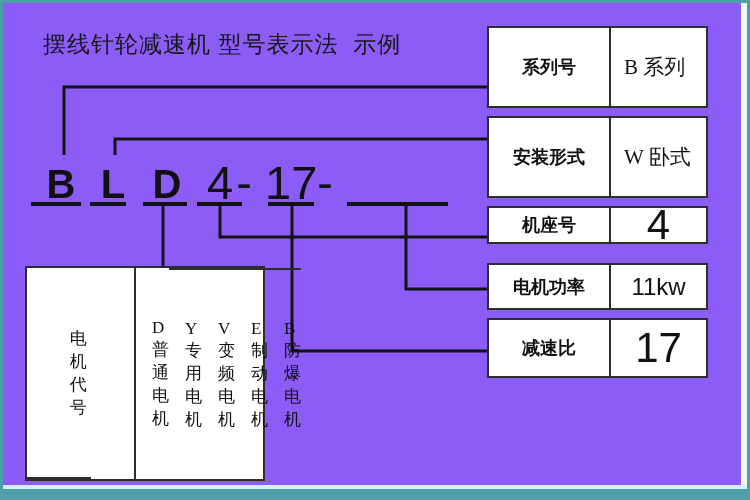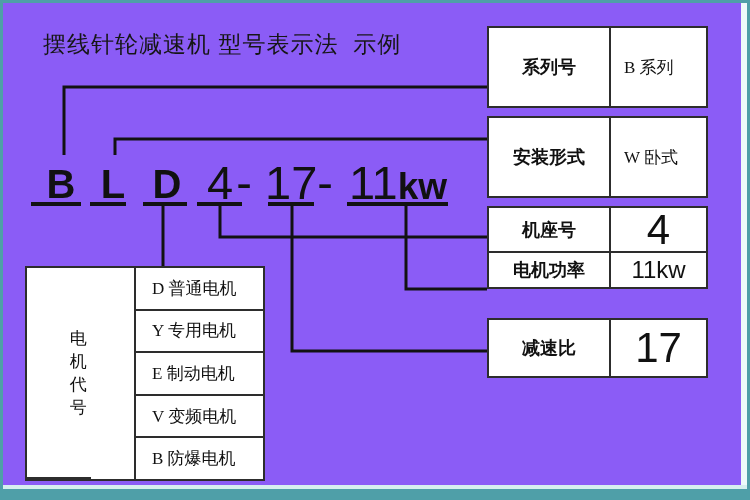--- a/index.html
+++ b/index.html
@@ -37,40 +37,40 @@
     border:2px solid #2d2d2d;background:#fff;
   }
   .ibox-label{
     width:122px;flex:0 0 122px;border-right:2px solid #2d2d2d;
     display:flex;align-items:center;justify-content:center;
     font-weight:bold;font-size:18px;
   }
   .ibox-vals{flex:1;display:flex;flex-direction:column;}
   .ibox-val{
     flex:1;display:flex;align-items:center;padding-left:13px;
-    font-size:17px;font-family:"Liberation Serif","DejaVu Serif",serif;
+    font-size:21px;font-family:"Liberation Serif","DejaVu Serif",serif;
   }
   .ibox-val + .ibox-val{border-top:2px solid #2d2d2d;}
   .ibox-big{
     flex:1;display:flex;align-items:center;justify-content:center;
     font-size:42px;font-weight:400;
   }
   .ibox-big.medium{font-size:24px;}
 
   
   .mtable{
     position:absolute;left:22px;top:263px;width:240px;height:215px;
     display:flex;border:2px solid #2d2d2d;background:#fff;
   }
   .mtable-left{width:109px;flex:0 0 109px;border-right:2px solid #2d2d2d;display:flex;flex-direction:row;}
   .ml-cell{display:flex;align-items:center;justify-content:center;font-size:17px;}
   .ml-top{flex:2;border-bottom:2px solid #2d2d2d;}
   .ml-mid{flex:1;border-bottom:2px solid #2d2d2d;}
   .ml-bot{flex:2;}
-  .mtable-right{flex:1;display:flex;flex-direction:column;}
+  .mtable-right{flex:1;display:flex;flex-direction:row;}
   .mt-row{
     flex:1;display:flex;align-items:center;padding-left:16px;
     font-size:17px;font-family:"Liberation Serif","DejaVu Serif",serif;
   }
   .mt-row + .mt-row{border-top:2px solid #2d2d2d;}
 </style>
 </head>
 <body>
 
 <div class="frame">
@@ -86,24 +86,20 @@
     <polyline points="403,201 403,286 484,286"></polyline>
   </svg>
 
   <div class="model-seg seg-letter" style="left:33px;top:161px;width:50px">B</div>
   <div class="model-seg seg-letter" style="left:88px;top:161px;width:44px">L</div>
   <div class="model-seg seg-letter" style="left:142px;top:161px;width:44px">D</div>
   <div class="model-seg seg-digit" style="left:195px;top:156px;width:44px">4</div>
   <div class="model-seg seg-digit" style="left:229px;top:156px;width:24px">-</div>
   <div class="model-seg seg-digit" style="left:262px;top:156px;width:50px">17</div>
   <div class="model-seg seg-digit" style="left:310px;top:156px;width:24px">-</div>
-  <div class="model-seg seg-power" style="left:344px;top:156px;width:102px">
-    <span class="digit">11</span>
-      <span class="unit">kw</span>
-  </div>
 
   <div class="underline" style="left:28px;width:50px"></div>
   <div class="underline" style="left:87px;width:36px"></div>
   <div class="underline" style="left:140px;width:44px"></div>
   <div class="underline" style="left:194px;width:45px"></div>
   <div class="underline" style="left:265px;width:46px"></div>
   <div class="underline" style="left:344px;width:101px"></div>
 
   <div class="ibox" style="top:23px;height:82px">
     <div class="ibox-label">系列号</div>
@@ -112,46 +108,46 @@
     </div>
   </div>
 
   <div class="ibox" style="top:113px;height:82px">
     <div class="ibox-label">安装形式</div>
     <div class="ibox-vals">
       <div class="ibox-val">W 卧式</div>
     </div>
   </div>
 
-  <div class="ibox" style="top:203px;height:47px">
+  <div class="ibox" style="top:203px;height:38px">
     <div class="ibox-label">机座号</div>
     <div class="ibox-big">4</div>
   </div>
 
-  <div class="ibox" style="top:248px;height:38px">
+  <div class="ibox" style="top:260px;height:47px">
     <div class="ibox-label">电机功率</div>
     <div class="ibox-big medium">11kw</div>
   </div>
 
   <div class="ibox" style="top:315px;height:60px">
     <div class="ibox-label">减速比</div>
     <div class="ibox-big">17</div>
   </div>
 
   <div class="mtable">
     <div class="mtable-left">
       <div class="ml-cell ml-top"></div>
       <div class="ml-cell ml-mid">电机代号</div>
       <div class="ml-cell ml-bot"></div>
     </div>
     <div class="mtable-right">
       <div class="mt-row">D 普通电机</div>
       <div class="mt-row">Y 专用电机</div>
+      <div class="mt-row">V 变频电机</div>
       <div class="mt-row">E 制动电机</div>
-      <div class="mt-row">V 变频电机</div>
       <div class="mt-row">B 防爆电机</div>
     </div>
   </div>
 
   <div class="right-glow"></div>
   <div class="bottom-light"></div>
   <div class="bottom-band"></div>
 
 </div>
 

